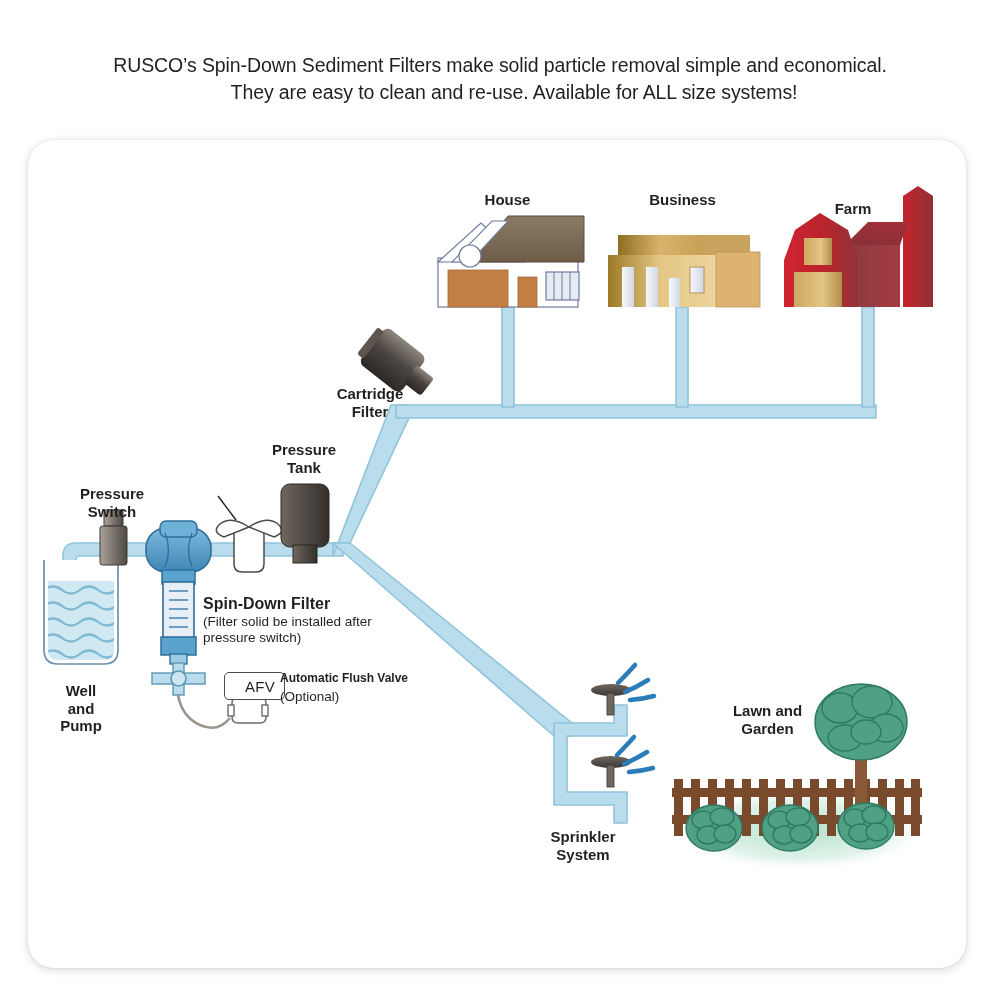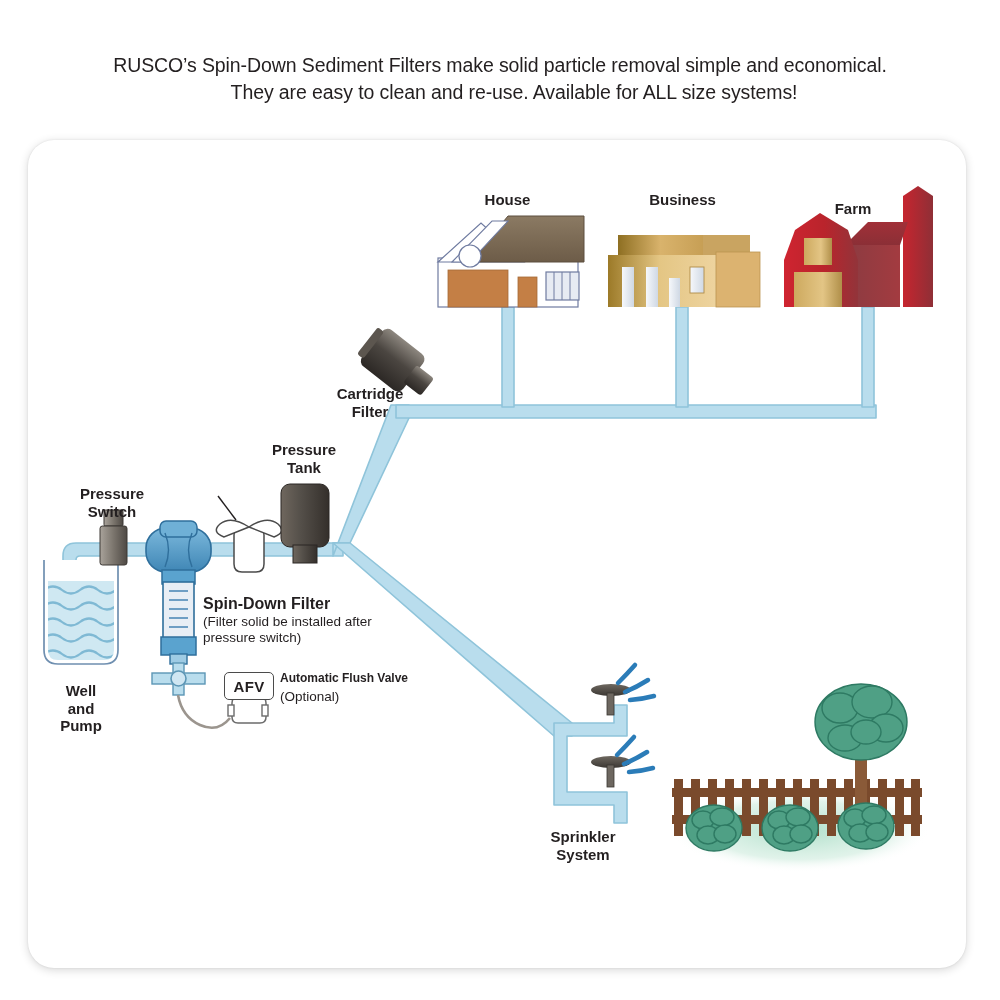--- a/index.html
+++ b/index.html
@@ -55,25 +55,26 @@
     font-weight:normal;
     font-size:13.5px;
     line-height:16px;
     color:#231f20;
   }
   .afvbox{
     position:absolute;
     border:1.6px solid #4b4b4b;
     border-radius:5px;
     background:#fff;
-    font-weight:bold;
+    font-weight:normal;
     font-size:15px;
     color:#231f20;
     display:flex;align-items:center;justify-content:center;
     letter-spacing:0.3px;
+    padding-left:11px;
   }
 </style>
 </head>
 <body>
 
 <div id="root">
 
   <div class="headline">
     <span>RUSCO’s Spin-Down Sediment Filters make solid particle removal simple and economical.</span>
     <span class="l2">They are easy to clean and re-use. Available for ALL size systems!</span>
@@ -421,14 +422,16 @@
 pressure switch)</div>
 
   <div class="afvbox" style="left:224px;top:672px;width:48px;height:26px;">AFV</div>
 
   <div class="lbl left" style="left:280px;top:670px;width:250px;font-size:12px;">Automatic Flush Valve</div>
   <div class="lbl left sub" style="left:280px;top:689px;width:250px;">(Optional)</div>
 
   <div class="lbl" style="left:528px;top:828px;width:110px;">Sprinkler
 System</div>
 
+  <div class="lbl" style="left:710px;top:702px;width:115px;">Lawn and
+Garden</div>
 
 </div>
 
 </body></html>

